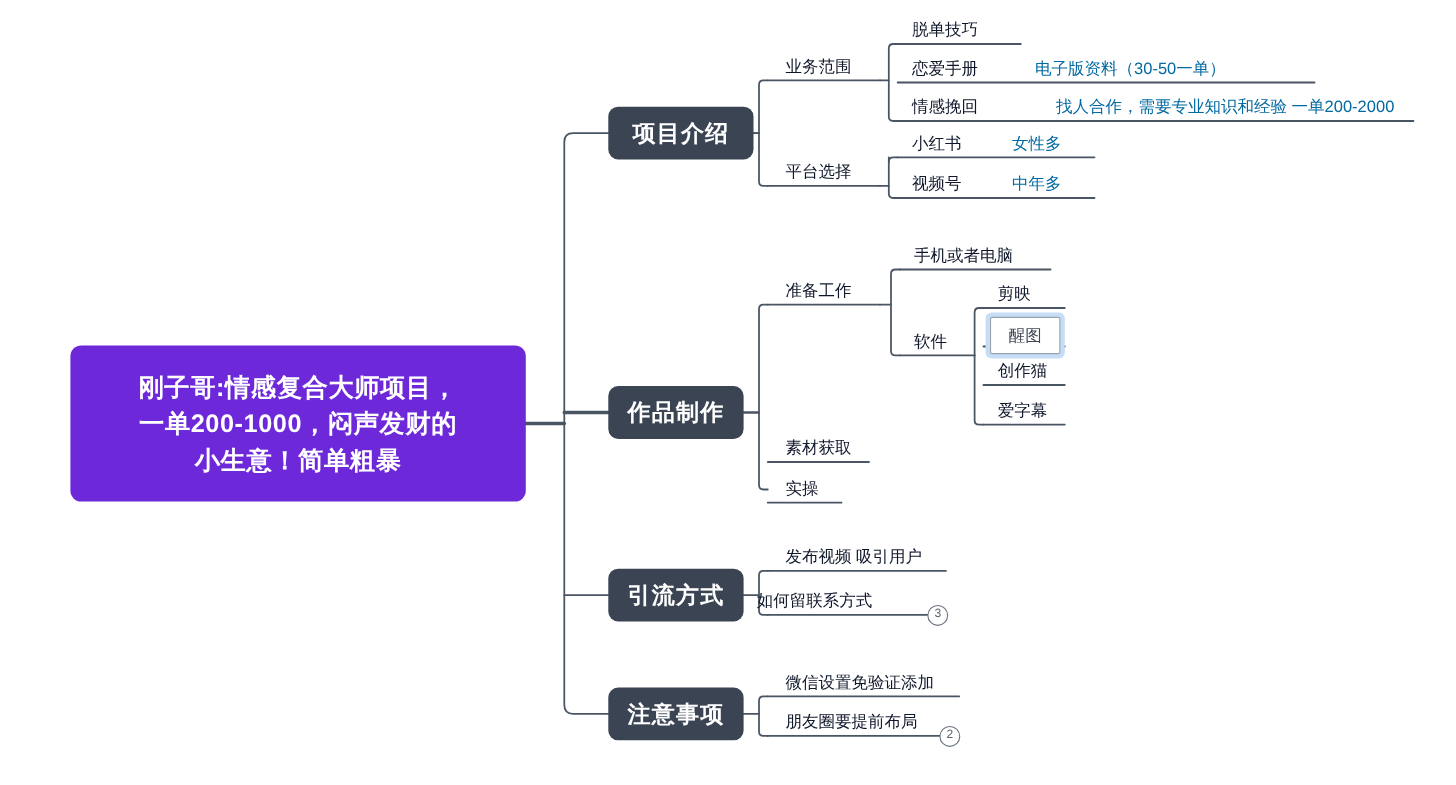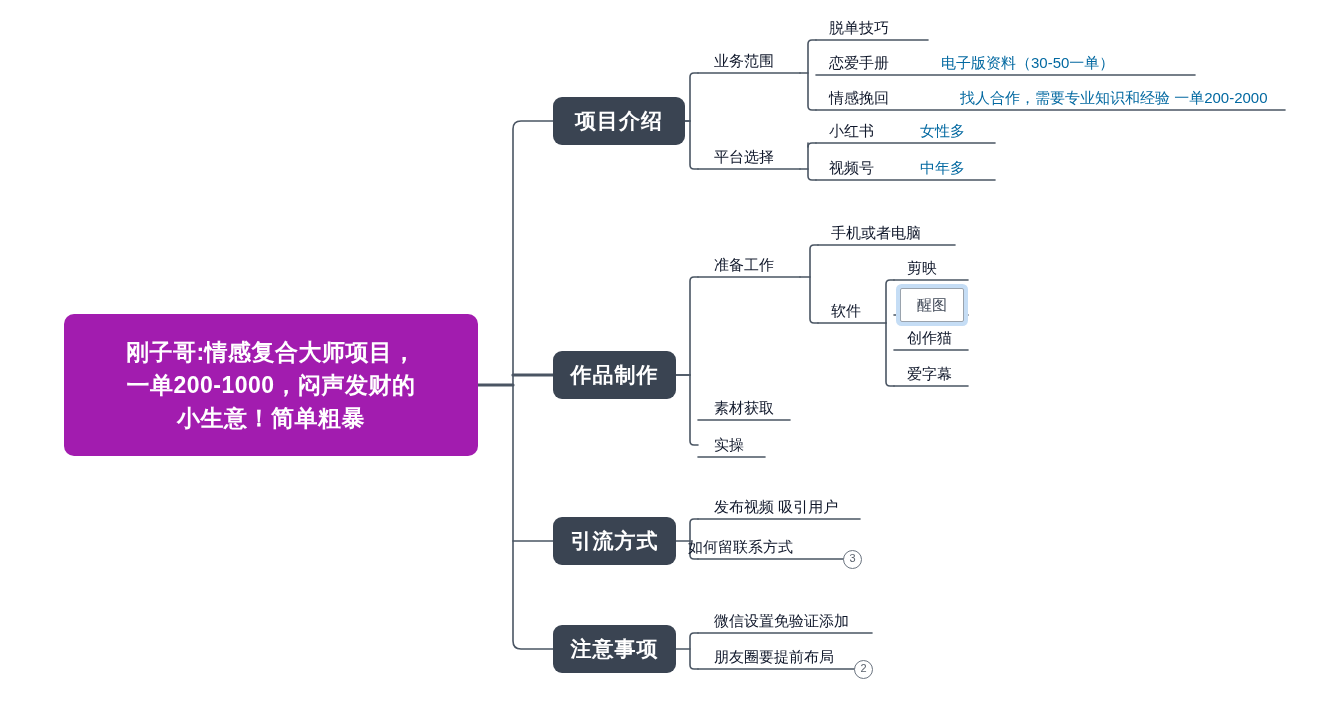--- a/index.html
+++ b/index.html
@@ -7,21 +7,21 @@
     width:1324px;height:714px;background:#ffffff;overflow:hidden;
     font-family:"Liberation Sans","DejaVu Sans",sans-serif;
     -webkit-font-smoothing:antialiased;
   }
   #canvas{position:relative;width:1324px;height:714px;}
   svg.lines{position:absolute;left:0;top:0;width:1324px;height:714px;pointer-events:none;}
 
   
   .root-node{
     position:absolute;left:64px;top:314px;width:414px;height:142px;
-    background:#a21caf;border-radius:10px;
+    background:#6d28d9;border-radius:10px;
     display:flex;align-items:center;justify-content:center;
     box-sizing:border-box;padding:6px 14px;
   }
   .root-node .txt{
     color:#ffffff;font-size:23px;font-weight:bold;line-height:33px;
     text-align:center;letter-spacing:.5px;white-space:pre-line;
   }
 
   
   .branch-node{

